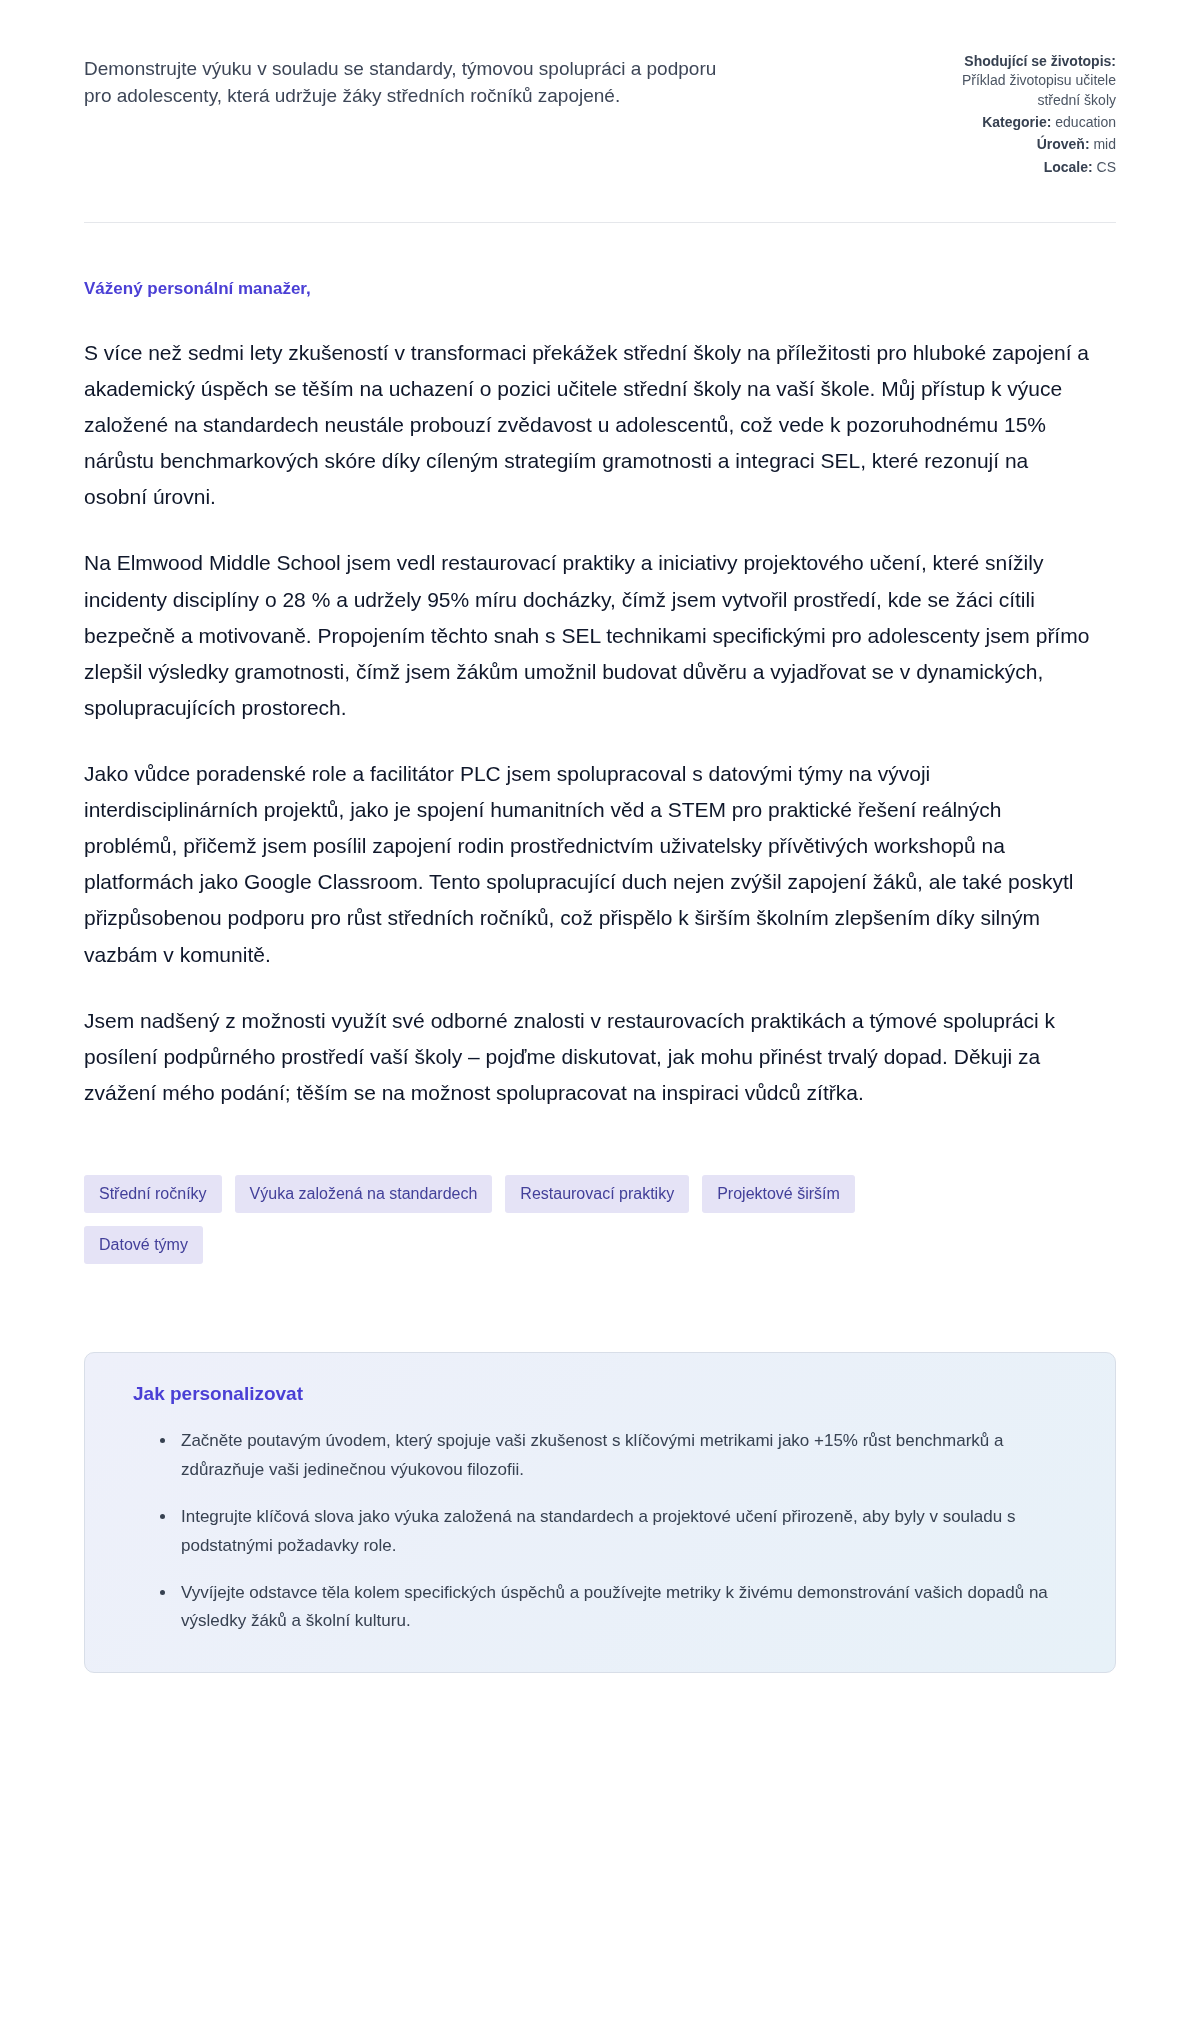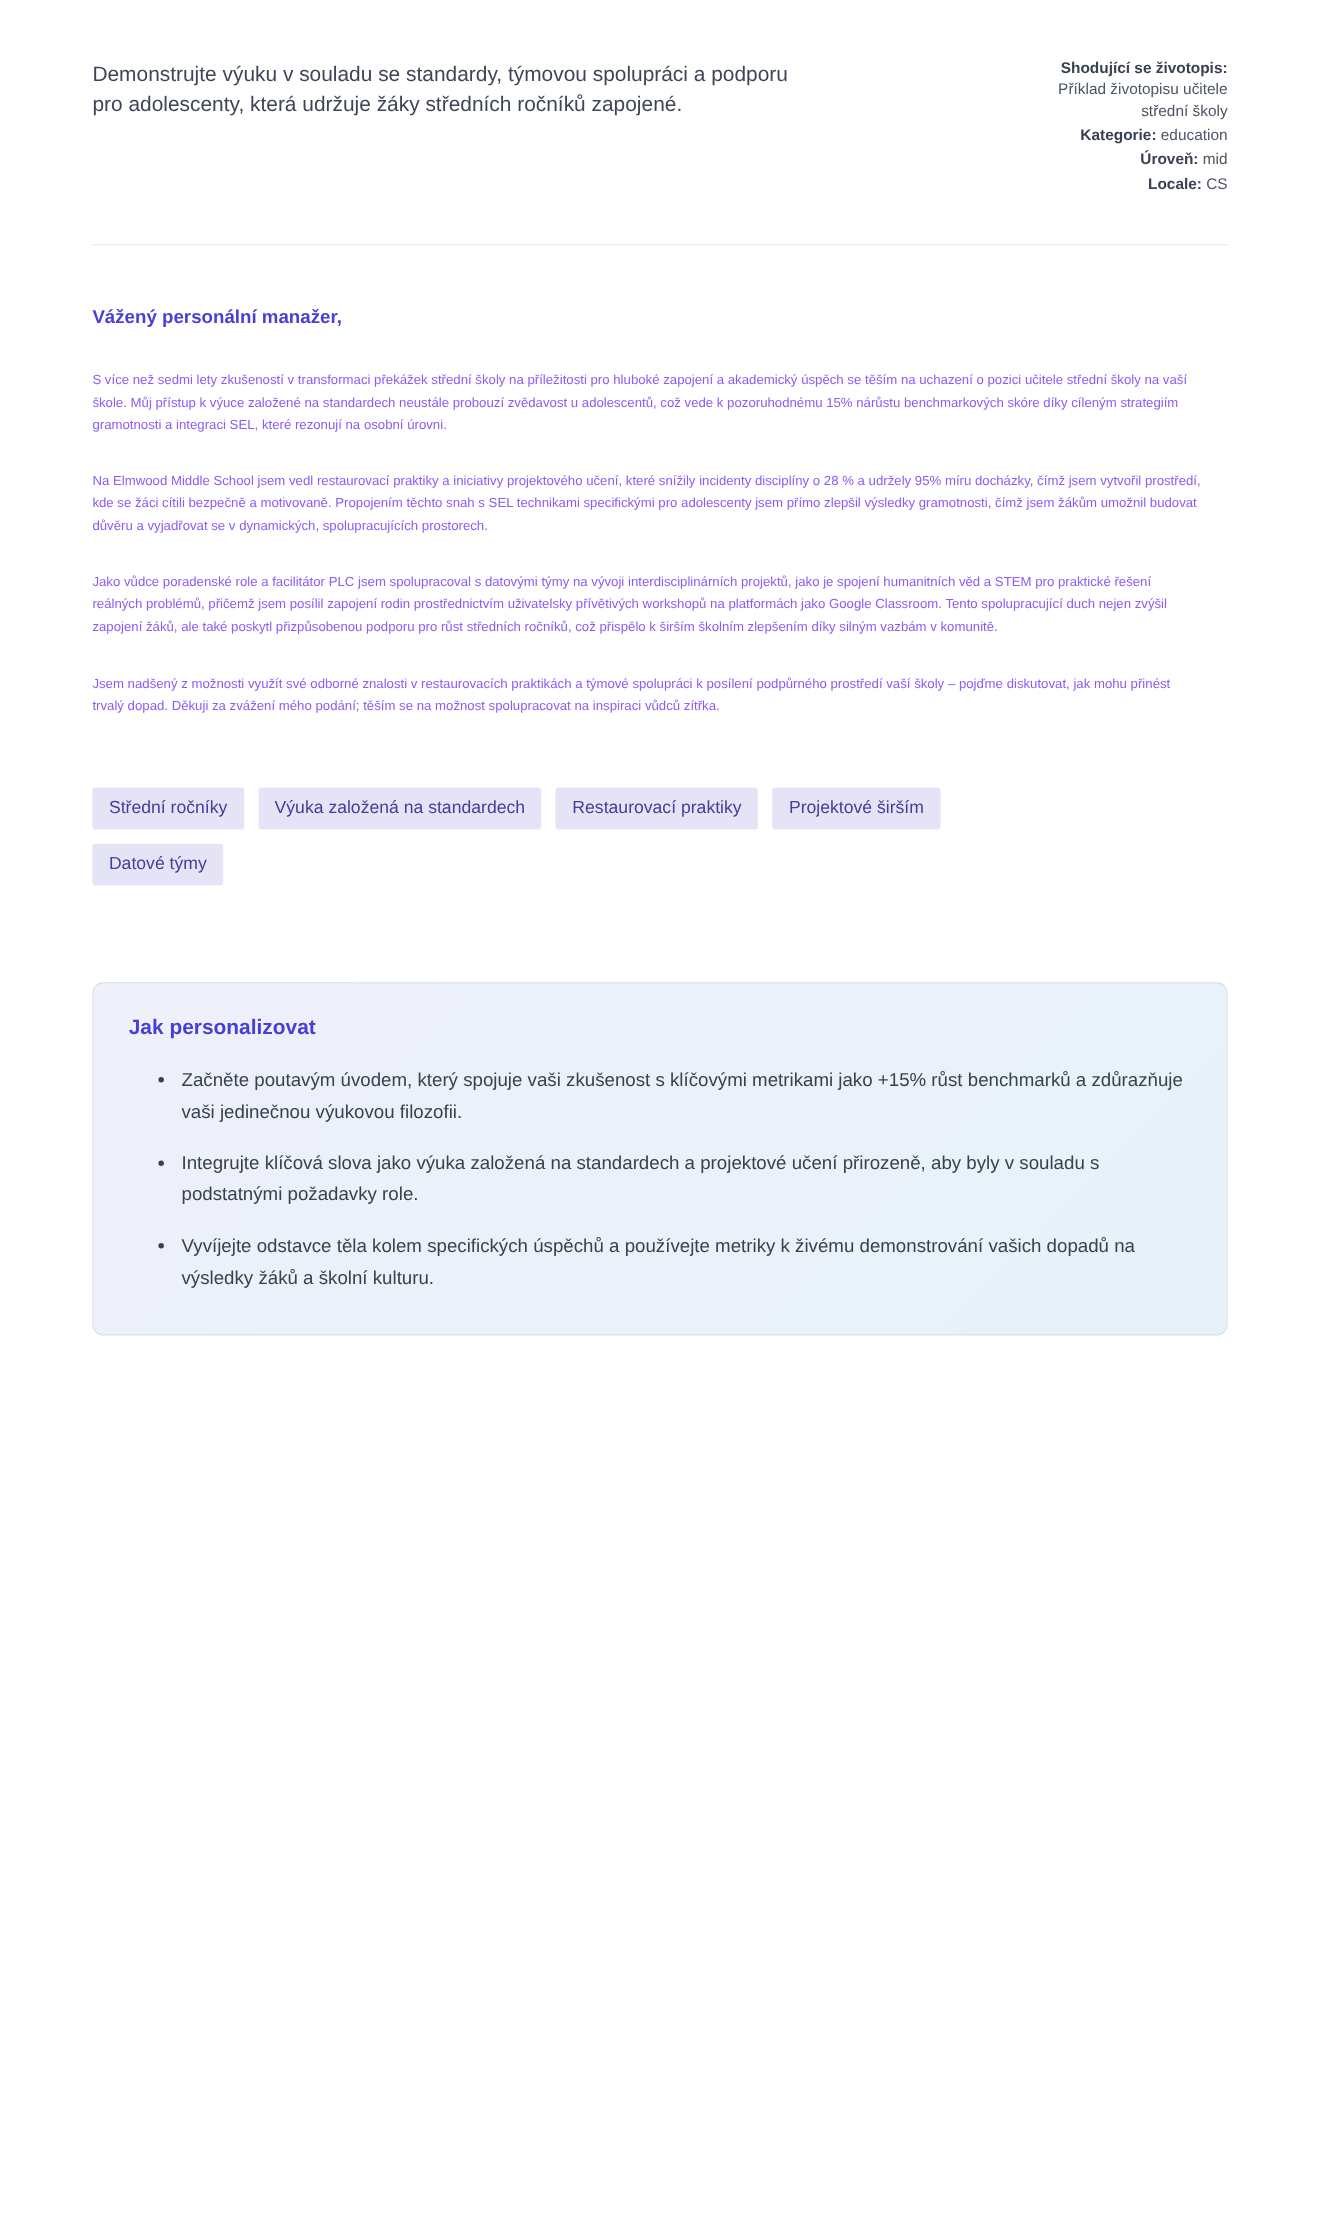--- a/index.html
+++ b/index.html
@@ -49,23 +49,23 @@
     margin: 42px 0 56px 0;
   }
   
   .salutation {
     color: #4a3fd5;
     font-weight: bold;
     font-size: 17px;
     margin-bottom: 36px;
   }
   .letter-paragraph {
-    font-size: 12px;
+    font-size: 21px;
     line-height: 1.72;
-    color: #8b5cf6;
+    color: #0f172a;
     margin-bottom: 30px;
     max-width: 1010px;
   }
   .letter-paragraph:last-of-type { margin-bottom: 0; }
   
   .signature { margin-top: 48px; }
   .signature-name {
     font-size: 17.5px;
     font-weight: bold;
     color: #1f2937;
@@ -91,21 +91,21 @@
     border-radius: 3px;
     cursor: pointer;
     white-space: nowrap;
   }
   
   .tips-box {
     margin-top: 88px;
     border: 1px solid #d8dee8;
     border-radius: 10px;
     background: linear-gradient(135deg, #eef0fa 0%, #e7f1f8 100%);
-    padding: 30px 30px 36px 32px;
+    padding: 30px 30px 36px 48px;
   }
   .tips-heading {
     color: #4a3fd5;
     font-size: 19px;
     font-weight: bold;
     margin-bottom: 22px;
   }
   .tips-list {
     list-style: disc;
     padding-left: 24px;

